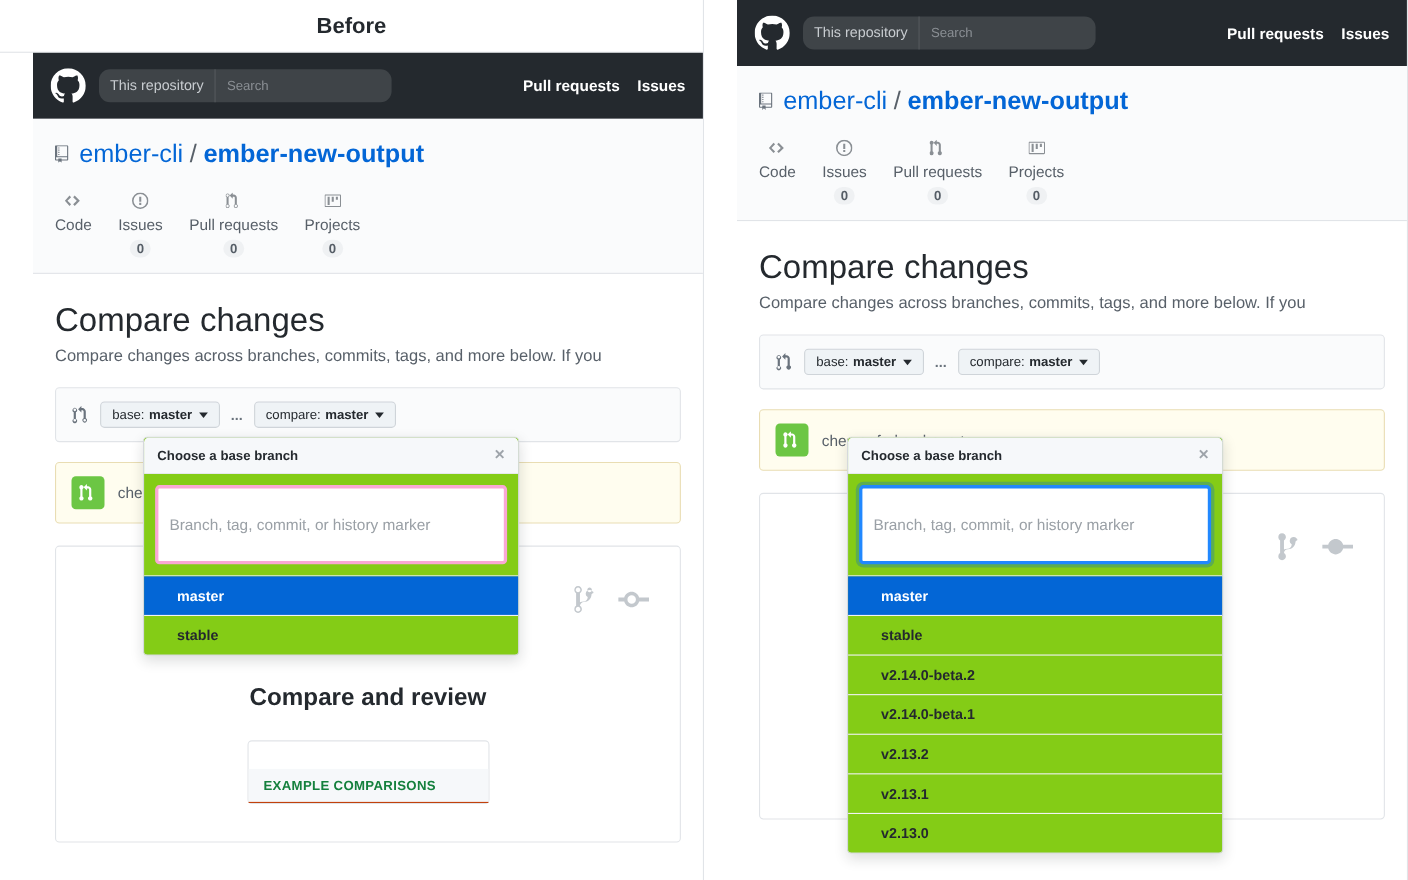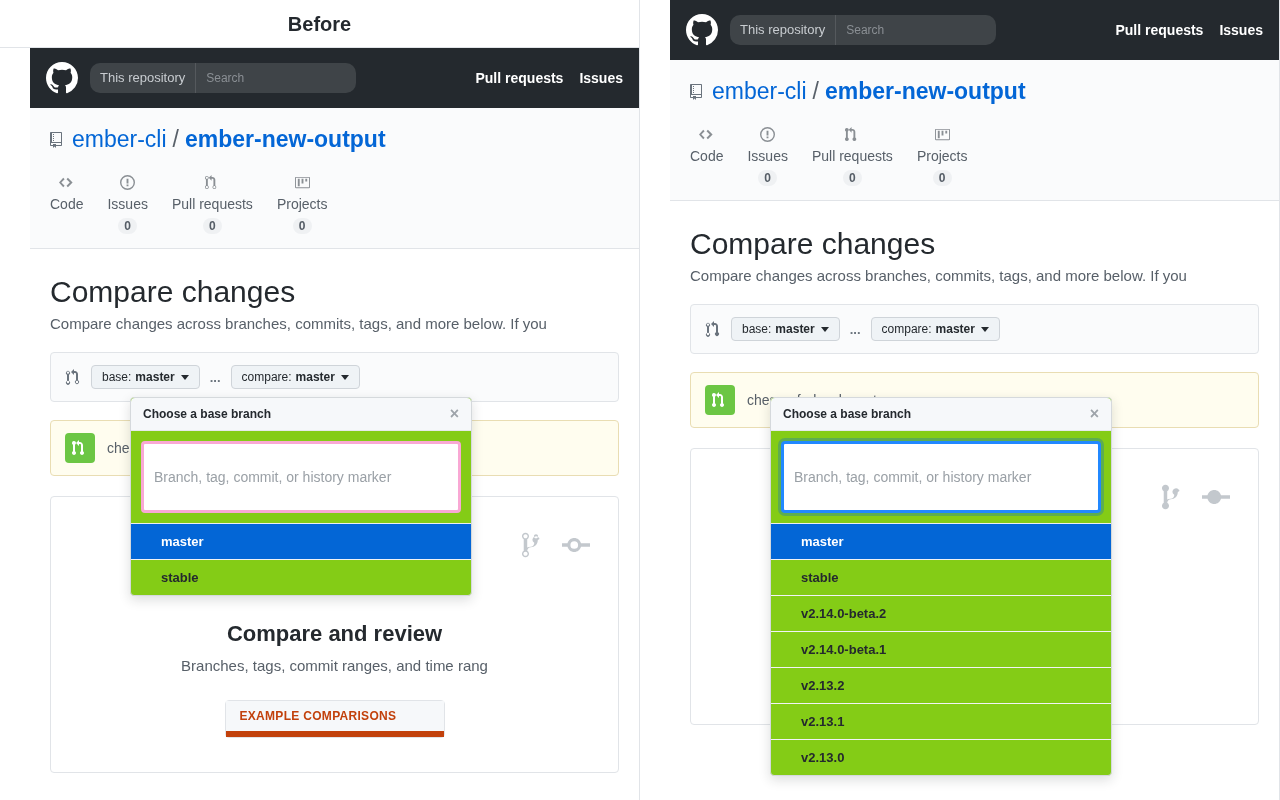--- a/index.html
+++ b/index.html
@@ -232,22 +232,23 @@
     min-width: 220px;
     display: inline-block;
     text-align: left;
   }
   .example-box .exhdr {
     background: #f6f8fa;
     padding: 8px 14px;
     font-size: 12px;
     font-weight: 600;
     letter-spacing: 0.3px;
-    color: #c2410c;
-    border-bottom: 6px solid #c2410c;
+    color: #15803d;
+    border-bottom: 1px solid #c2410c;
+    margin-top: 25px;
   }
   
   .popover {
     position: absolute;
     top: 397px;
     left: 130px;
     width: 342px;
     background: #84cc16;
     border: 1px solid #d5d9dc;
     border-radius: 4px;
@@ -402,21 +403,20 @@
         <div class="blank">
           <div class="blank-icons">
             <svg viewBox="0 0 16 16">
                 <path d="M10 5c0-1.11-.89-2-2-2a1.993 1.993 0 0 0-1 3.72v.3c-.02.52-.23.98-.63 1.38-.4.4-.86.61-1.38.63-.83.02-1.48.16-2 .45V4.72a2 2 0 1 0-2 0v6.56A2 2 0 1 0 3 11.28c.02-.52.23-.98.63-1.38.4-.4.86-.61 1.38-.63 1.14-.03 2.08-.41 2.84-1.16C8.61 7.35 8.99 6.41 9 5.28 9.59 4.94 10 4.3 10 3.56V5zM2 1.8c.66 0 1.2.55 1.2 1.2 0 .65-.55 1.2-1.2 1.2C1.35 4.2.8 3.65.8 3c0-.65.55-1.2 1.2-1.2zm0 12.4c-.66 0-1.2-.55-1.2-1.2 0-.65.55-1.2 1.2-1.2.65 0 1.2.55 1.2 1.2 0 .65-.55 1.2-1.2 1.2zM8 4.2c-.66 0-1.2-.55-1.2-1.2 0-.65.55-1.2 1.2-1.2.65 0 1.2.55 1.2 1.2 0 .65-.55 1.2-1.2 1.2z"></path>
               </svg>
             <svg viewBox="0 0 16 16">
                 <path d="M10.86 7c-.45-1.72-2-3-3.86-3S3.59 5.28 3.14 7H0v2h3.14c.45 1.72 2 3 3.86 3s3.41-1.28 3.86-3H16V7h-5.14zM7 10.2A2.2 2.2 0 1 1 7 5.8a2.2 2.2 0 0 1 0 4.4z"></path>
               </svg>
           </div>
           <h2>Compare and review</h2>
-          <p>Branches, tags, commit ranges, and time rang</p>
           <div class="example-box">
             <div class="exhdr">EXAMPLE COMPARISONS</div>
           </div>
         </div>
       </div>
     </div>
 
     <div class="popover">
       <div class="pop-hdr">
         <span>Choose a base branch</span>

